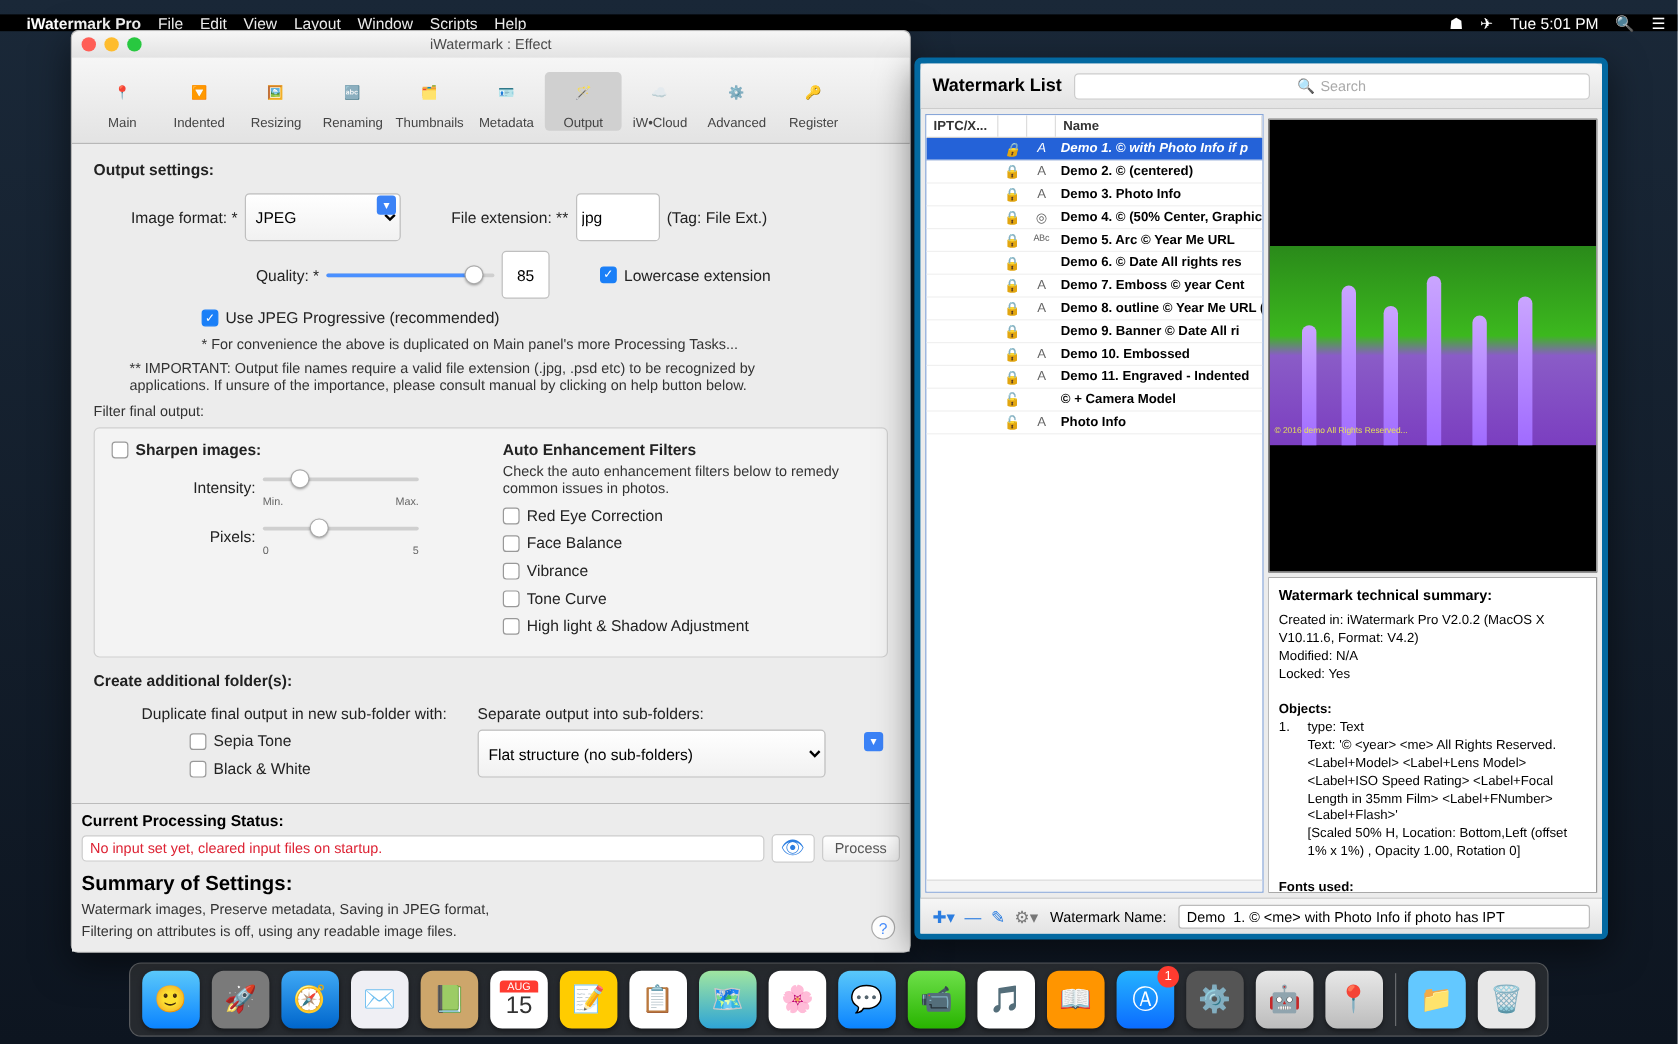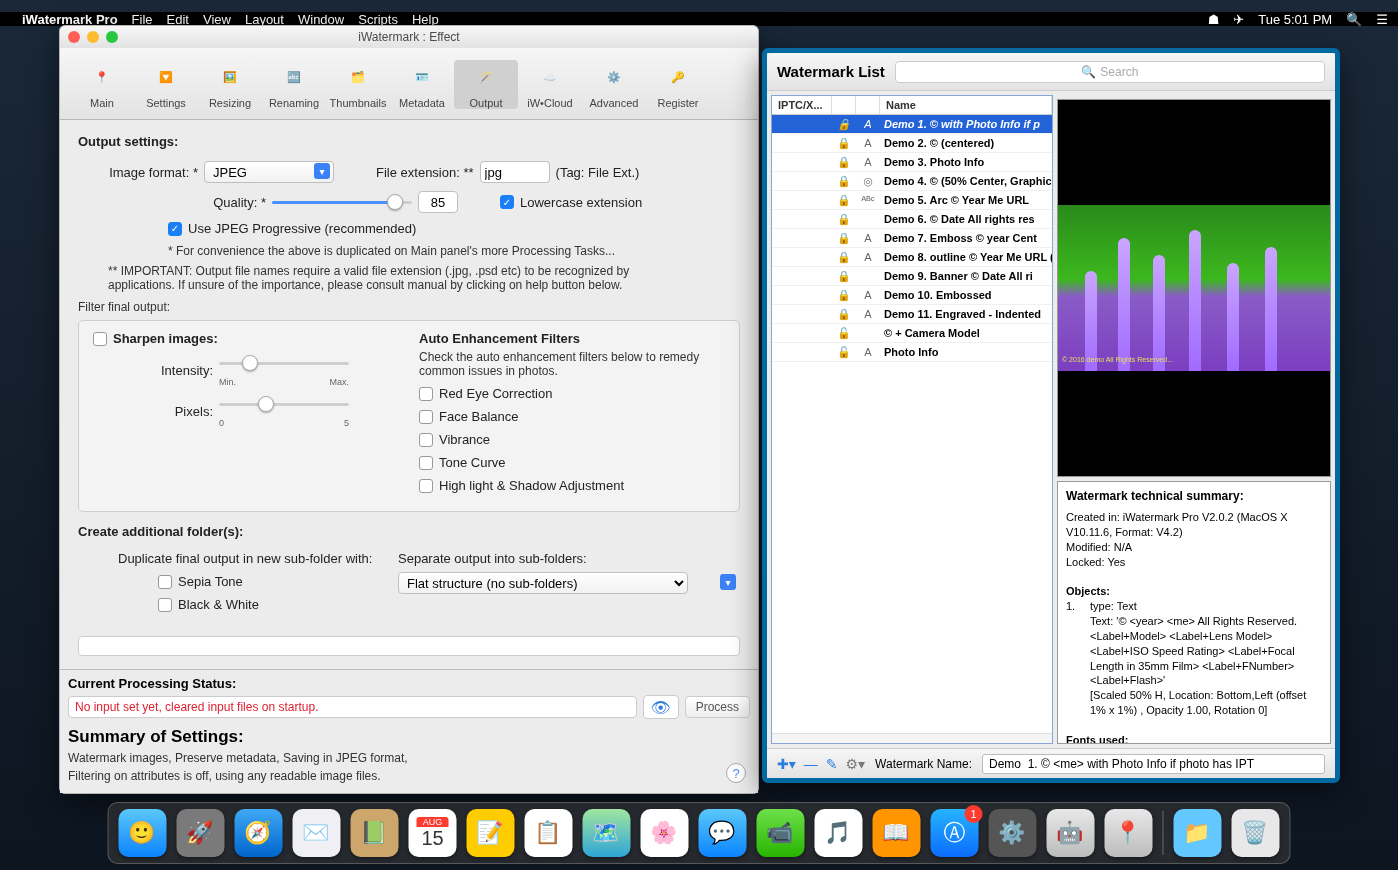--- a/index.html
+++ b/index.html
@@ -21,21 +21,21 @@
 .tl-red { background: #ff5f57; } .tl-yel { background: #febc2e; } .tl-grn { background: #28c840; }
 .titlebar .title { position: absolute; left: 0; right: 0; text-align: center; font-size: 12px; color: #4a4a4a; pointer-events: none;}
 .toolbar { height: 72px; background: linear-gradient(#f6f6f6,#e3e3e3); border-bottom: 1px solid #b7b7b7; display: flex; align-items: center; padding: 2px 10px 0; gap: 0; }
 .tb-item { display: flex; flex-direction: column; align-items: center; font-size: 11px; color: #444; width: 64px; cursor: default;}
 .tb-item .ic { width: 34px; height: 34px; margin-bottom: 3px; display:flex; align-items:center; justify-content:center; }
 .tb-item.sel { background: #d0d0d0; border-radius: 4px; }
 .content { flex: 1; overflow-y: auto; background: #ececec; padding: 14px 18px 8px; font-size: 13px; color: #222; }
 .sect-title { font-weight: 600; margin-bottom: 12px; }
 .row { display: flex; align-items: center; margin-bottom: 8px; gap: 6px; }
 .label-r { text-align: right; display: inline-block; }
-select.mac, input.mac { background: #fff; border: 1px solid #bfbfbf; border-radius: 4px; font-size: 13px; padding: 2px 4px; height: 22px; }
+select.mac, input.mac { background: #fff; border: 1px solid #bfbfbf; border-radius: 4px; font-size: 13px; padding: 2px 4px; height: 40px; }
 select.mac { background: linear-gradient(#fff,#f1f1f1); }
 .select-wrap { position: relative; display:inline-block; }
 .select-wrap::after { content:"▾"; position:absolute; right:4px; top:2px; background:#3b82f6; color:#fff; border-radius:3px; width:16px; height:16px; font-size:10px; display:flex;align-items:center;justify-content:center; pointer-events:none;}
 .chk { width: 14px; height: 14px; border: 1px solid #999; border-radius: 3px; display:inline-flex; align-items:center; justify-content:center; background:#fff; vertical-align:middle;}
 .chk.on { background:#1a7ff7; border-color:#1a7ff7; color:#fff; font-size:10px;}
 .note { color: #333; font-size: 12px; }
 .note-bold { font-weight:600; }
 .fieldset { border: 1px solid #cfcfcf; border-radius: 5px; background: #f3f3f3; padding: 10px 14px; margin-top: 6px; }
 .two-col { display: flex; gap: 20px; }
 .col { flex: 1; }
@@ -122,21 +122,21 @@
     </div>
     <div class="title">iWatermark : Effect</div>
   </div>
   <div class="toolbar">
     <div class="tb-item">
         <div class="ic">📍</div>
         <span>Main</span>
       </div>
     <div class="tb-item">
         <div class="ic">🔽</div>
-        <span>Settings</span>
+        <span>Indented</span>
       </div>
     <div class="tb-item">
         <div class="ic">🖼️</div>
         <span>Resizing</span>
       </div>
     <div class="tb-item">
         <div class="ic">🔤</div>
         <span>Renaming</span>
       </div>
     <div class="tb-item">

